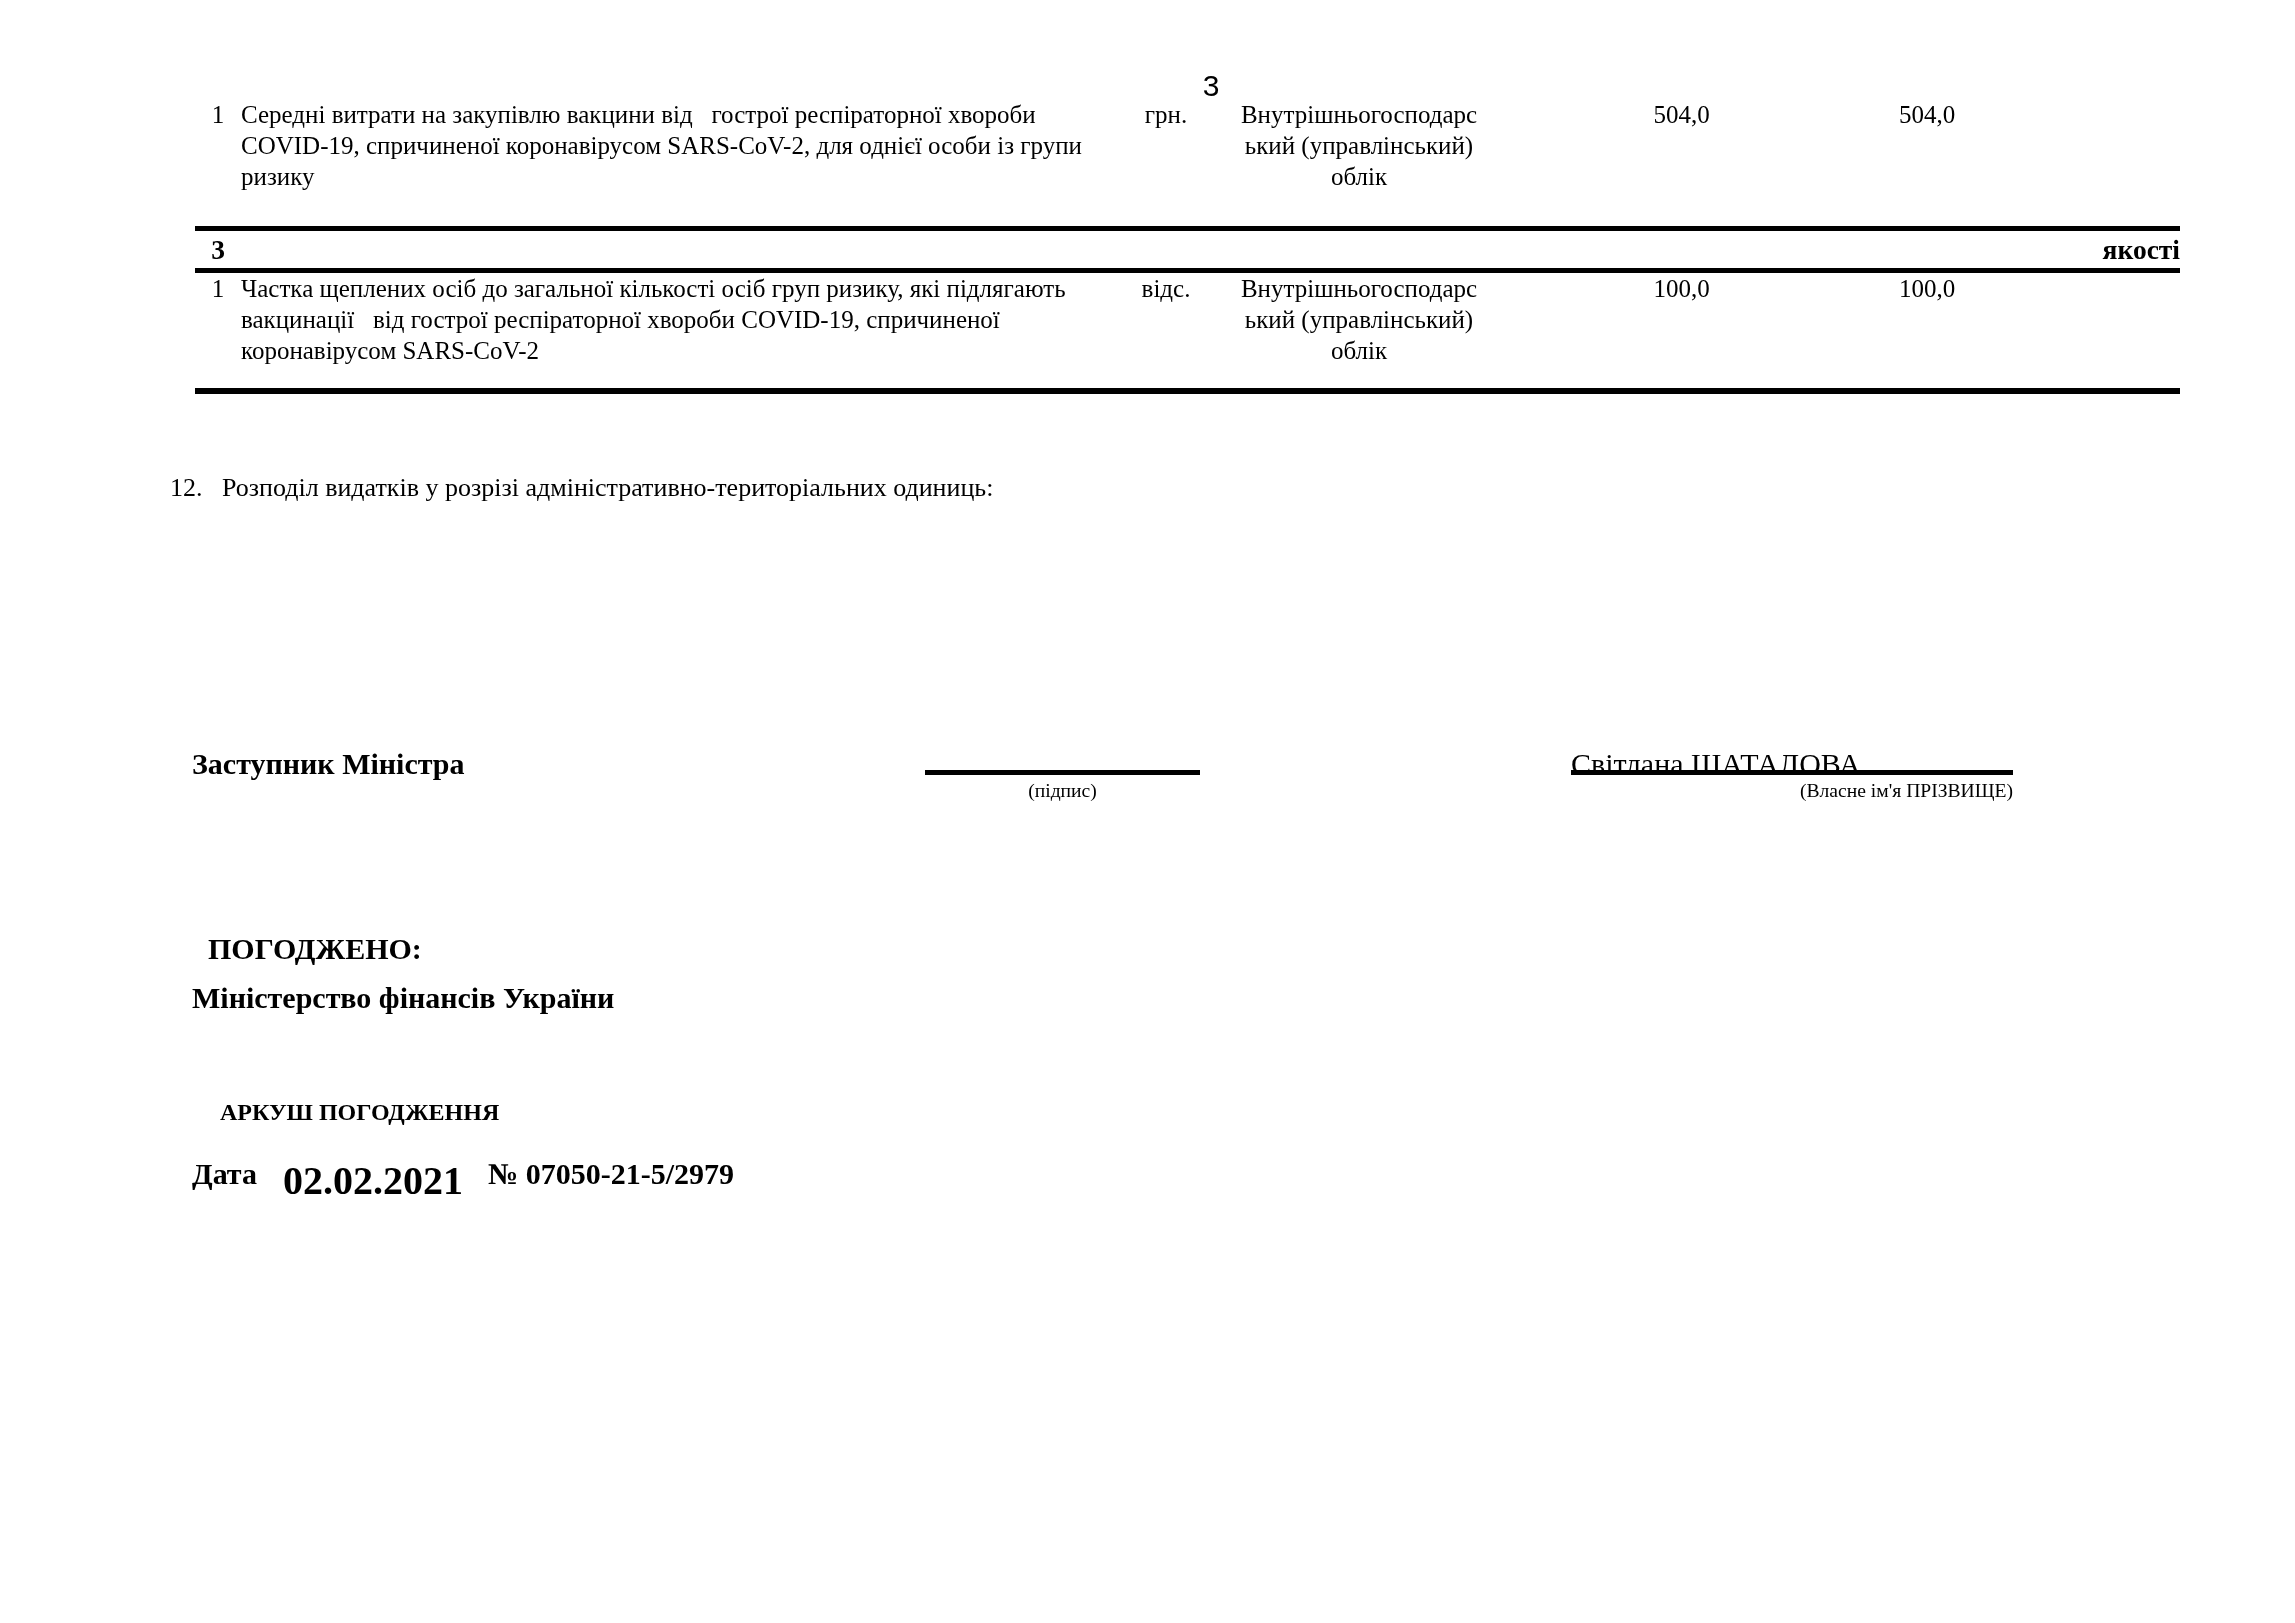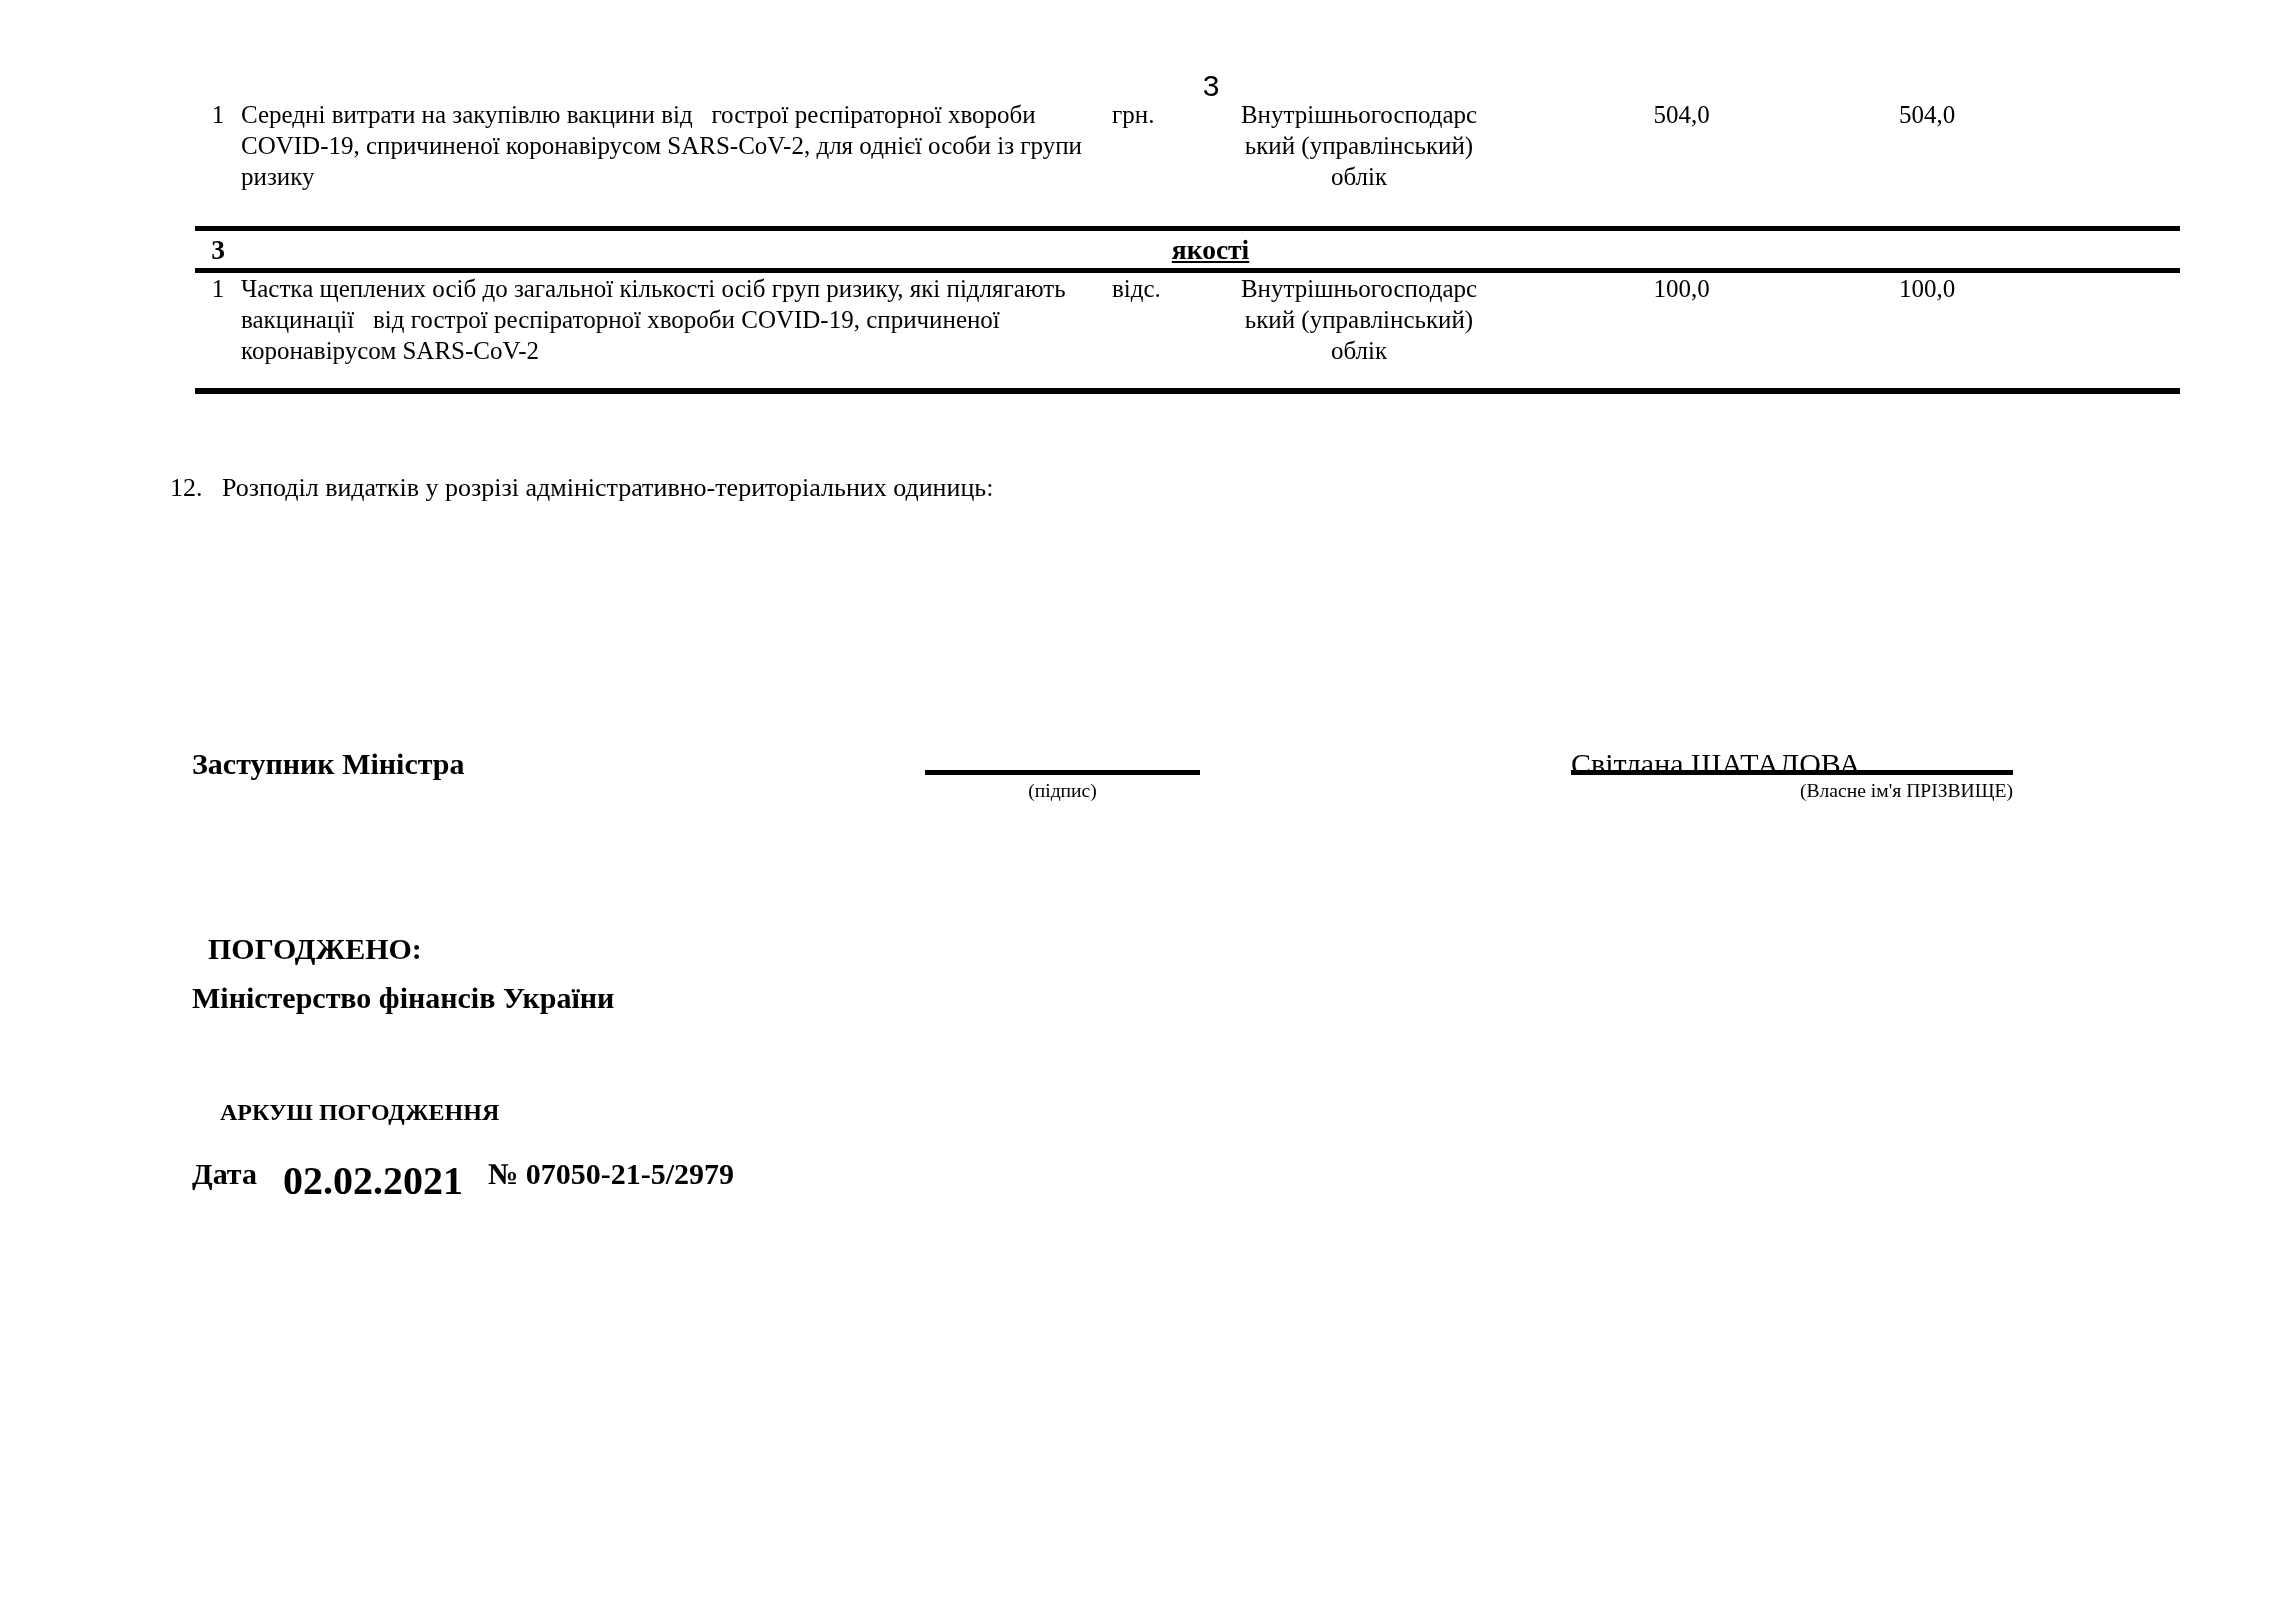--- a/index.html
+++ b/index.html
@@ -29,35 +29,35 @@
   table.ptable {
     width: 100%;
     border-collapse: collapse;
     table-layout: fixed;
     font-size: 25px;
     line-height: 31px;
   }
   table.ptable td { padding: 0; vertical-align: top; }
   td.c-num  { text-align: center; padding-top: 9.2px; }
   td.c-desc { text-align: left;  padding-top: 9.2px; white-space: pre-wrap; }
-  td.c-unit { text-align: left; padding-top: 9.2px; }
+  td.c-unit { text-align: center; padding-top: 9.2px; }
   td.c-src  { text-align: center; padding-top: 9.2px; white-space: pre-wrap; }
   td.c-val  { text-align: center; padding-top: 9.2px; }
   tr.row-expense td { height: 127px; }
   tr.row-section td {
     border-top: 5.9px solid #000;
     border-bottom: 5.9px solid #000;
     height: 37px;
     font-weight: bold;
     font-size: 27.5px;
     vertical-align: middle;
     padding-top: 0;
   }
   tr.row-section td.c-num { padding-top: 0; }
-  tr.row-section td.sec-title { text-align: center; text-decoration: underline; }
+  tr.row-section td.sec-title { text-align: right; }
   tr.row-quality td { height: 115px; border-bottom: 6.5px solid #000; }
 
   
   .para12 {
     left: 170px; top: 473px; width: 1702px;
     font-size: 26px; white-space: pre-wrap;
   }
 
   
   .pos-title {

